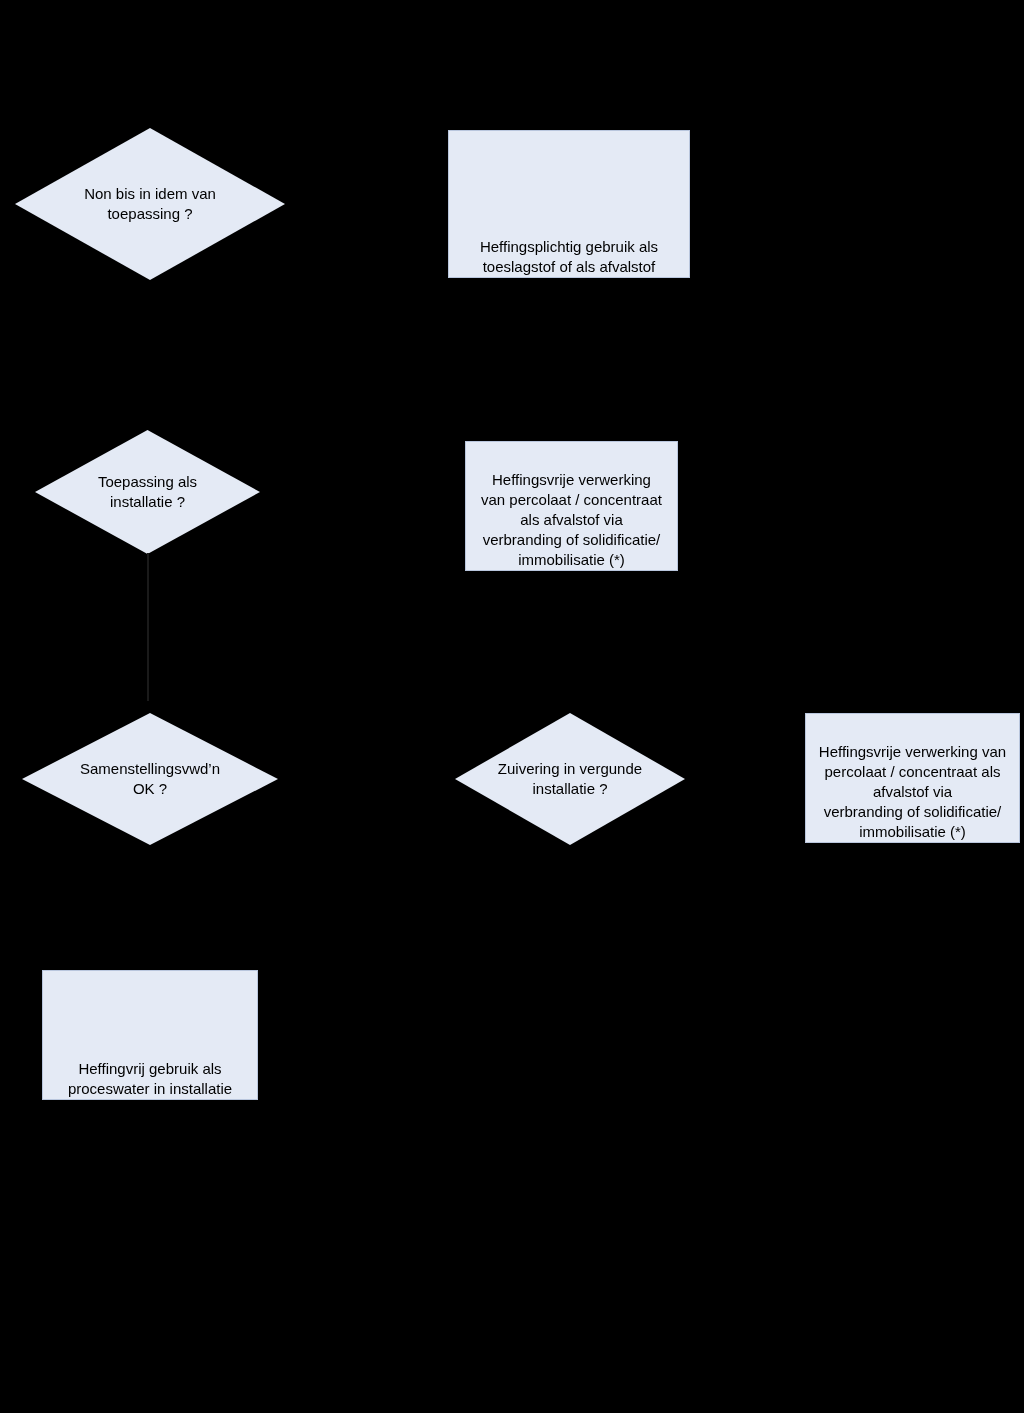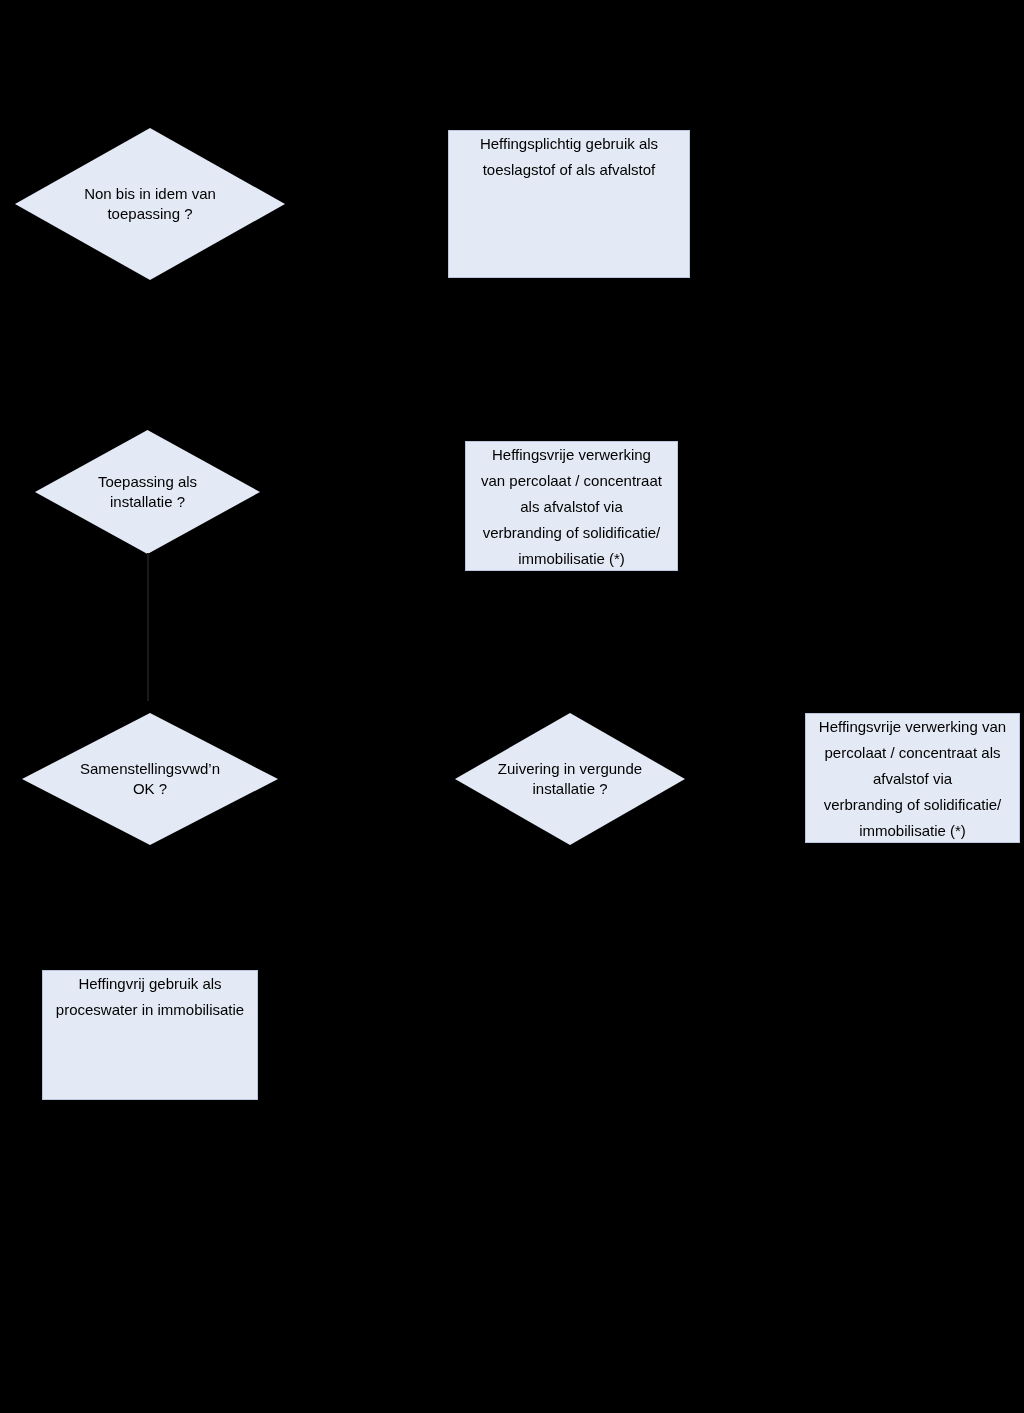--- a/index.html
+++ b/index.html
@@ -14,26 +14,26 @@
     position: relative;
     width: 1024px;
     height: 1413px;
     background: #000000;
     overflow: hidden;
   }
   .node {
     position: absolute;
     box-sizing: border-box;
     display: flex;
-    align-items: flex-start;
+    align-items: flex-end;
     justify-content: center;
     text-align: center;
     color: #000000;
     font-size: 15px;
-    line-height: 26px;
+    line-height: 20px;
     white-space: pre-line;
   }
   .box {
     background: #e4eaf5;
     border: 1px solid #b9c6dd;
   }
   .diamond-wrap {
     position: absolute;
     display: flex;
     align-items: center;
@@ -107,16 +107,16 @@
   <div class="node box" style="left:805px; top:713px; width:215px; height:130px;">
     <span>Heffingsvrije verwerking van
 percolaat / concentraat als
 afvalstof via
 verbranding of solidificatie/
 immobilisatie (*)</span>
   </div>
 
   <div class="node box" style="left:42px; top:970px; width:216px; height:130px;">
     <span>Heffingvrij gebruik als
-proceswater in immobilisatie</span>
+proceswater in installatie</span>
   </div>
 
 </div>
 
 </body></html>

